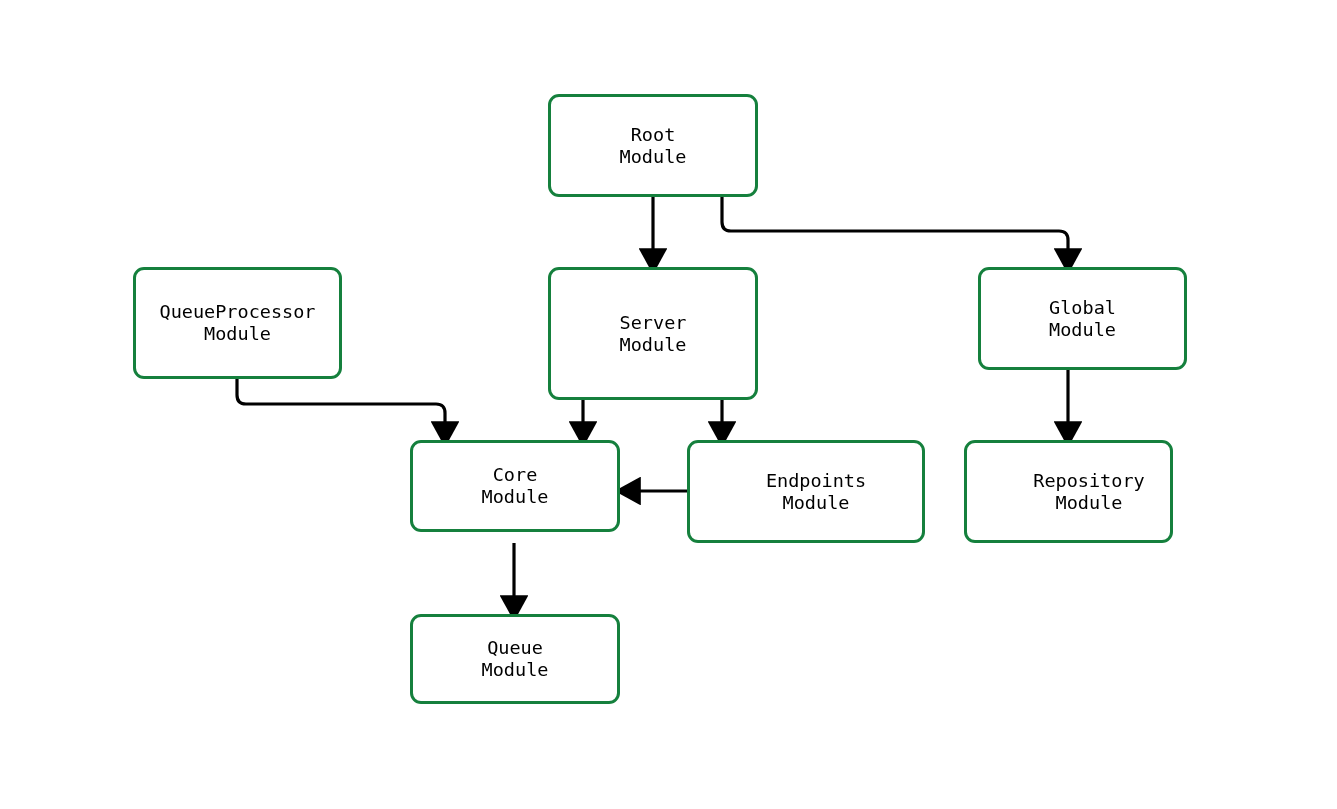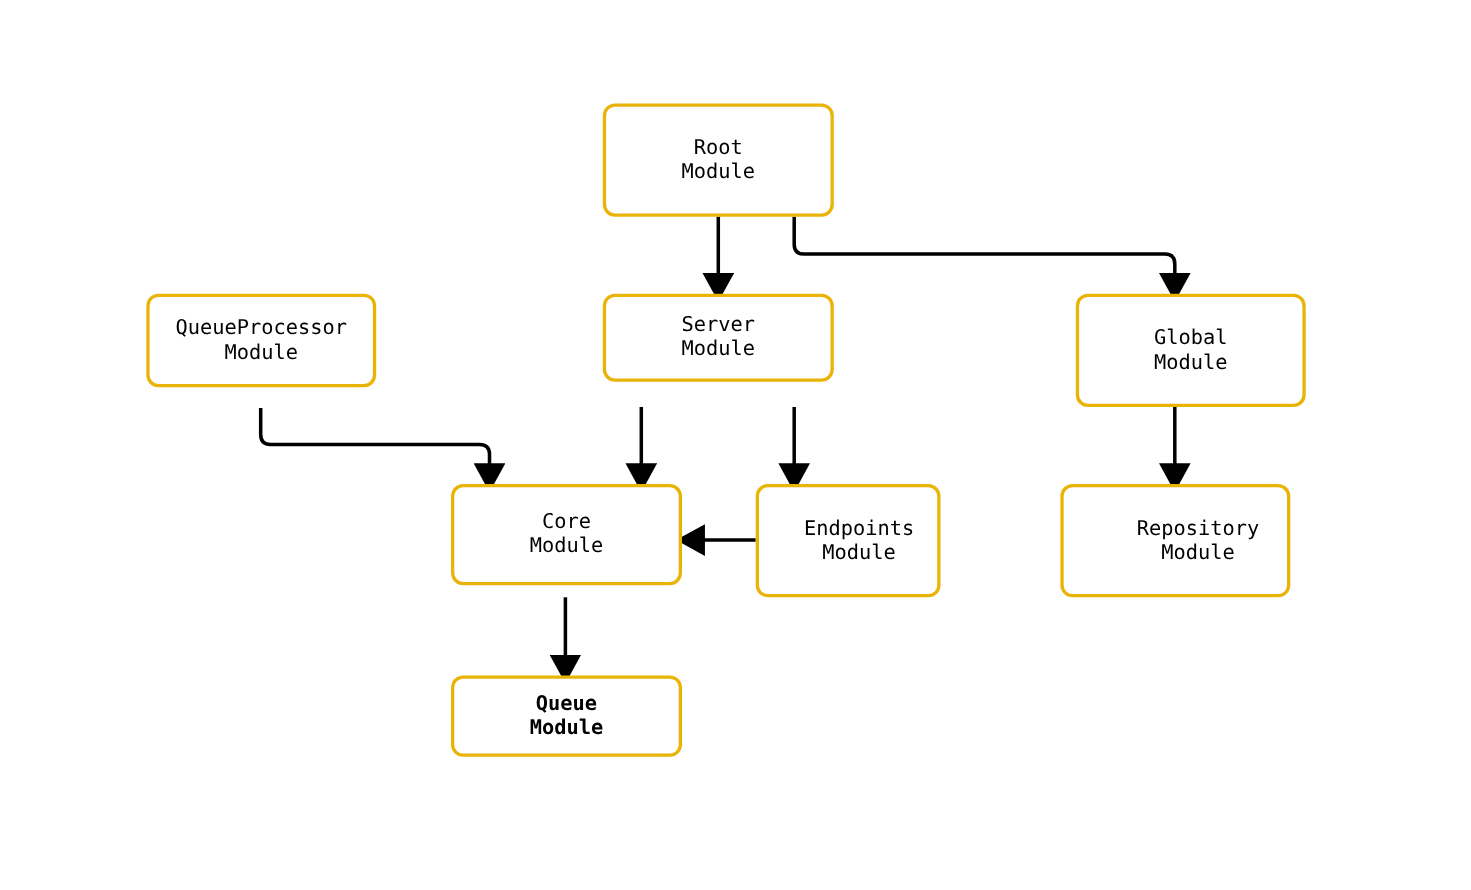--- a/index.html
+++ b/index.html
@@ -24,21 +24,21 @@
     position: absolute;
     left: 0;
     top: 0;
     width: 1337px;
     height: 809px;
   }
   .node-box {
     position: absolute;
     box-sizing: border-box;
     background: #ffffff;
-    border: 3px solid #eab308;
+    border: 3px solid #15803d;
     border-radius: 11px;
     display: flex;
     flex-direction: column;
     align-items: center;
     justify-content: center;
     z-index: 2;
   }
   .node-line {
     display: block;
     font-family: "DejaVu Sans Mono", "Liberation Mono", monospace;
@@ -93,48 +93,48 @@
     <g>
       <path d="M514,543 L514,599" fill="none" stroke="#000000" stroke-width="3.2" marker-end="url(#arrow-down)"></path>
     </g>
   </svg>
 
   <div class="node-box" style="left:548px; top:94px; width:210px; height:103px;">
     <span class="node-line">Root</span>
     <span class="node-line">Module</span>
   </div>
 
-  <div class="node-box" style="left:133px; top:267px; width:209px; height:85px;">
+  <div class="node-box" style="left:133px; top:267px; width:209px; height:112px;">
     <span class="node-line">QueueProcessor</span>
     <span class="node-line">Module</span>
   </div>
 
-  <div class="node-box" style="left:548px; top:267px; width:210px; height:80px;">
+  <div class="node-box" style="left:548px; top:267px; width:210px; height:133px;">
     <span class="node-line">Server</span>
     <span class="node-line">Module</span>
   </div>
 
   <div class="node-box" style="left:964px; top:267px; width:209px; height:103px;margin-left:14px;">
     <span class="node-line">Global</span>
     <span class="node-line">Module</span>
   </div>
 
   <div class="node-box" style="left:410px; top:440px; width:210px; height:92px;">
     <span class="node-line">Core</span>
     <span class="node-line">Module</span>
   </div>
 
-  <div class="node-box" style="left:687px; top:440px; width:168px; height:103px;padding-left:20px;">
+  <div class="node-box" style="left:687px; top:440px; width:238px; height:103px;padding-left:20px;">
     <span class="node-line">Endpoints</span>
     <span class="node-line">Module</span>
   </div>
 
   <div class="node-box" style="left:964px; top:440px; width:209px; height:103px;padding-left:41px;">
     <span class="node-line">Repository</span>
     <span class="node-line">Module</span>
   </div>
 
-  <div class="node-box" style="left:410px; top:614px; width:210px; height:74px;font-weight:bold;">
+  <div class="node-box" style="left:410px; top:614px; width:210px; height:90px;">
     <span class="node-line">Queue</span>
     <span class="node-line">Module</span>
   </div>
 
 </div>
 
 </body></html>

